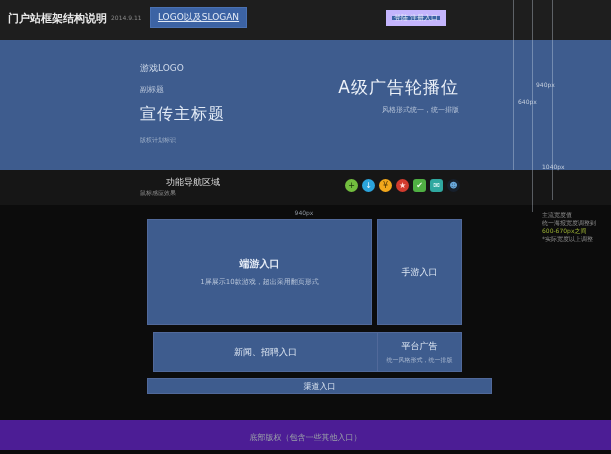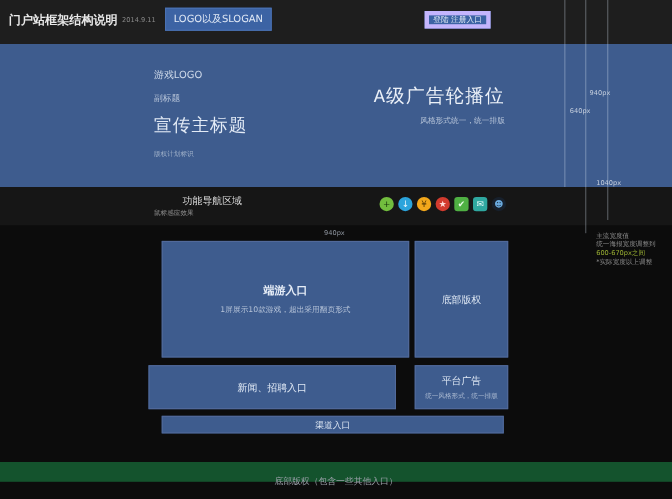--- a/index.html
+++ b/index.html
@@ -6,58 +6,58 @@
   .canvas{
     position:relative;width:611px;height:454px;overflow:hidden;
     background:#0c0c0c;
     font-family:"DejaVu Sans","Liberation Sans",sans-serif;
   }
   
   .header{position:absolute;top:0;left:0;width:611px;height:40px;background:#1e1e1e;}
   .doc-title{position:absolute;left:8px;top:11px;font-size:11px;font-weight:bold;color:#e9e9e9;white-space:nowrap;}
   .doc-date{font-size:6px;font-weight:normal;color:#8a8a8a;margin-left:4px;vertical-align:2px;}
   .logo-btn{position:absolute;left:150px;top:7px;width:97px;height:21px;background:#3c63a4;border:1px solid #4a71b2;
-    color:#e2eaf6;font-size:9px;display:flex;align-items:center;justify-content:center;cursor:pointer;box-sizing:border-box;}
-  .login-btn{position:absolute;left:386px;top:10px;width:60px;height:16px;background:#3c63a4;border:4px solid #c4b5fd;
+    color:#e2eaf6;font-size:9px;display:flex;align-items:center;justify-content:center;cursor:pointer;box-sizing:border-box;text-decoration:underline;}
+  .login-btn{position:absolute;left:386px;top:10px;width:60px;height:16px;background:#3c63a4;border:6px solid #c4b5fd;
     color:#e2eaf6;font-size:7px;display:flex;align-items:center;justify-content:center;cursor:pointer;box-sizing:border-box;white-space:nowrap;}
   
   .banner{position:absolute;top:40px;left:0;width:611px;height:130px;background:#3e5c8e;}
   .game-logo{position:absolute;left:140px;top:22px;font-size:9px;color:#cfdaea;}
   .sub-title{position:absolute;left:140px;top:44px;font-size:8px;color:#b9c6da;}
   .main-title{position:absolute;left:140px;top:64px;font-size:16px;color:#e3ebf6;letter-spacing:1px;}
   .banner-note{position:absolute;left:140px;top:96px;font-size:6px;color:#9fb0c8;}
   .ad-block{position:absolute;right:152px;top:36px;text-align:right;}
-  .ad-title{font-size:17px;color:#ecf1f8;letter-spacing:1px;margin:0 0 6px 0;font-family:Liberation Mono, monospace;}
+  .ad-title{font-size:17px;color:#ecf1f8;letter-spacing:1px;margin:0 0 6px 0;}
   .ad-sub{font-size:7px;color:#b5c3d8;line-height:10px;margin:0;}
   
   .nav{position:absolute;top:170px;left:0;width:611px;height:35px;background:#161616;}
   .nav-title{position:absolute;left:140px;top:6px;font-size:9px;color:#dddddd;margin-left:26px;}
   .nav-sub{position:absolute;left:140px;top:19px;font-size:6px;color:#8d8d8d;}
   .icon-row{position:absolute;left:345px;top:9px;display:flex;gap:4px;}
   .navicon{width:13px;height:13px;display:flex;align-items:center;justify-content:center;
     font-size:8px;line-height:13px;cursor:pointer;box-sizing:border-box;}
   .navicon.circle{border-radius:50%;}
   .navicon.square{border-radius:3px;}
   
   .content{position:absolute;top:205px;left:0;width:611px;height:215px;background:#0c0c0c;}
   .width-label{position:absolute;left:284px;top:4px;width:40px;text-align:center;font-size:6px;color:#8f96a0;}
   .box{position:absolute;background:#3e5c8e;border:1px solid #51699a;box-sizing:border-box;
     display:flex;flex-direction:column;align-items:center;justify-content:center;cursor:pointer;}
   .box-client{left:147px;top:14px;width:225px;height:106px;}
   .box-mobile{left:377px;top:14px;width:85px;height:106px;}
-  .box-news{left:135px;top:127px;width:225px;height:40px;}
+  .box-news{left:153px;top:127px;width:225px;height:40px;}
   .box-platform{left:377px;top:127px;width:85px;height:40px;}
-  .box-channel{left:147px;top:173px;width:311px;height:16px;}
+  .box-channel{left:147px;top:173px;width:345px;height:16px;}
   .box-title{font-size:10px;font-weight:bold;color:#e6edf7;margin-bottom:6px;}
   .box-title-sm{font-size:9px;color:#dfe8f4;}
   .box-line{font-size:7px;color:#b5c3d8;line-height:11px;text-align:center;}
   .box-sub{font-size:6px;color:#a9b8d0;margin-top:3px;}
   .channel-label{font-size:8px;color:#dfe8f4;}
   
-  .footer{position:absolute;top:420px;left:0;width:611px;height:18px;background:#14532d;}
+  .footer{position:absolute;top:420px;left:0;width:611px;height:30px;background:#4c1d95;}
   .copyright{position:absolute;top:12px;left:0;width:611px;text-align:center;font-size:8px;color:#9aa0a8;}
   
   .gline{position:absolute;width:1px;background:rgba(215,225,240,0.35);}
   .gl-a{left:513px;top:0;height:170px;}
   .gl-b{left:532px;top:0;height:212px;}
   .gl-c{left:552px;top:0;height:200px;}
   .glabel{position:absolute;font-size:6px;color:#c4cedd;white-space:nowrap;}
   .glabel-940{left:536px;top:81px;}
   .glabel-640{left:518px;top:98px;}
   .glabel-1040{left:542px;top:163px;}
@@ -108,21 +108,21 @@
 
   <div class="content">
     <div class="width-label">940px</div>
 
     <div class="box box-client">
       <div class="box-title">端游入口</div>
       <div class="box-line">1屏展示10款游戏，超出采用翻页形式</div>
     </div>
 
     <div class="box box-mobile">
-      <div class="box-title-sm">底部版权</div>
+      <div class="box-title-sm">手游入口</div>
     </div>
 
     <div class="box box-news">
       <div class="box-title-sm">新闻、招聘入口</div>
     </div>
 
     <div class="box box-platform">
       <div class="box-title-sm">平台广告</div>
       <div class="box-sub">统一风格形式，统一排版</div>
     </div>

